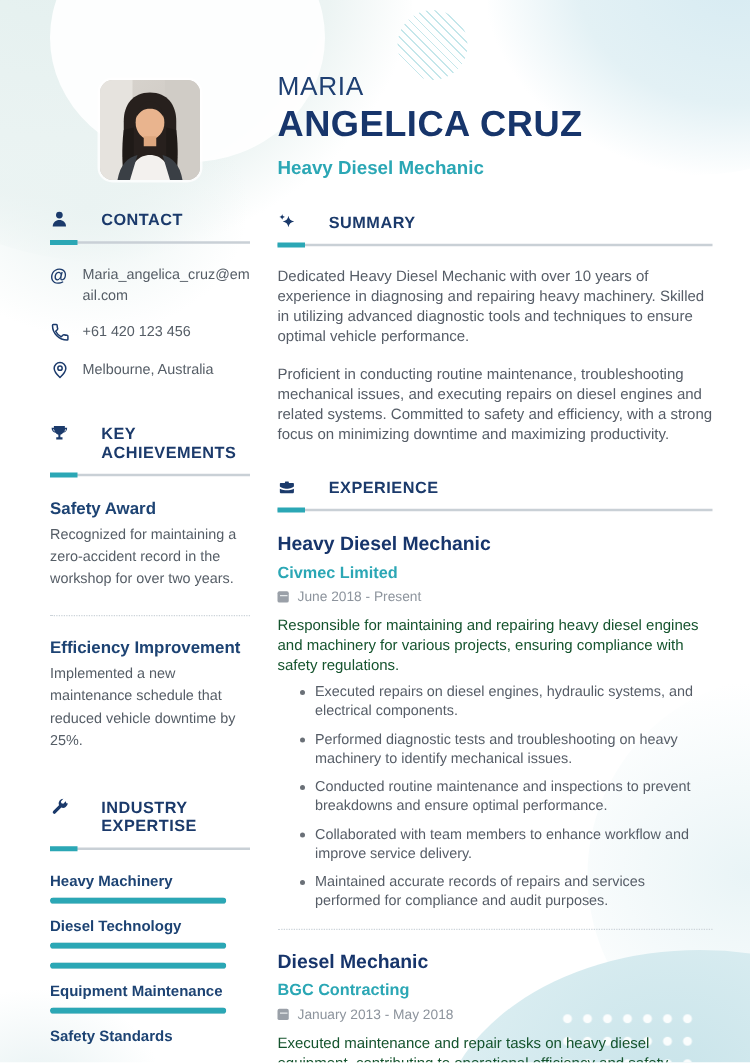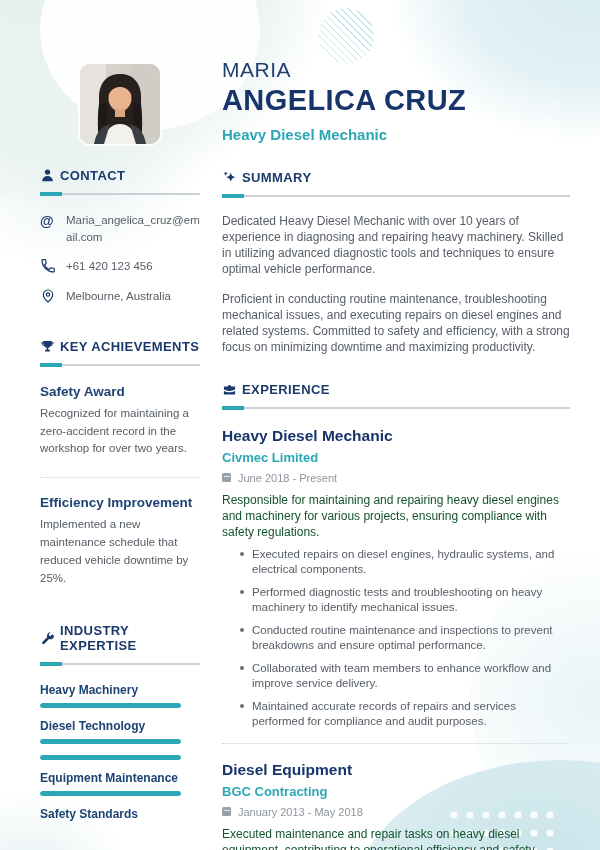--- a/index.html
+++ b/index.html
@@ -35,21 +35,21 @@
   .photo svg { display:block; width:100%; height:100%; }
   .name-block { position:absolute; left:222px; top:58px; }
   .first-name { font-size:21px; font-weight:500; color:#1e3f72; letter-spacing:.5px; }
   .last-name  { font-size:29px; font-weight:800; color:#17356b; letter-spacing:.4px; margin-top:2px; }
   .job-title  { font-size:15px; font-weight:700; color:#2ba7b5; margin-top:9px; }
 
   
   .left-col  { position:absolute; left:40px;  top:168px; width:160px; }
   .right-col { position:absolute; left:222px; top:170px; width:348px; }
 
-  .sec-head { display:flex; align-items:center; gap:5px; }
+  .sec-head { display:flex; align-items:flex-start; gap:26px; }
   .sec-head h2 { font-size:13px; font-weight:800; color:#1b3a6b; letter-spacing:.4px; }
   .sec-icon { width:15px; height:15px; flex:0 0 auto; display:flex; align-items:center; justify-content:center; }
   .sec-icon svg { width:15px; height:15px; fill:#1b3a6b; }
   .rule { position:relative; height:4px; margin-top:9px; }
   .rule::after { content:""; position:absolute; left:0; right:0; top:1px; height:2px; background:#c9d0d6; }
   .rule::before { content:""; position:absolute; left:0; top:0; width:22px; height:4px; background:#2ba7b5; z-index:1; }
 
   
   .contact-items { margin-top:16px; }
   .contact-item { display:flex; gap:10px; margin-bottom:13px; align-items:flex-start; }
@@ -277,21 +277,21 @@
           <li>Performed diagnostic tests and troubleshooting on heavy machinery to identify mechanical issues.</li>
           <li>Conducted routine maintenance and inspections to prevent breakdowns and ensure optimal performance.</li>
           <li>Collaborated with team members to enhance workflow and improve service delivery.</li>
           <li>Maintained accurate records of repairs and services performed for compliance and audit purposes.</li>
         </ul>
       </article>
 
       <div class="dotted" style="margin:14px 0 2px;"></div>
 
       <article class="job">
-        <div class="job-name">Diesel Equipment</div>
+        <div class="job-name">Diesel Mechanic</div>
         <div class="company">BGC Contracting</div>
         <div class="dates">
           <span class="cal-icon"></span>
           <span>January 2013 - May 2018</span>
         </div>
         <div class="job-desc">Executed maintenance and repair tasks on heavy diesel equipment, contributing to operational efficiency and safety.</div>
 
       </article>
     </section>
   </main>

